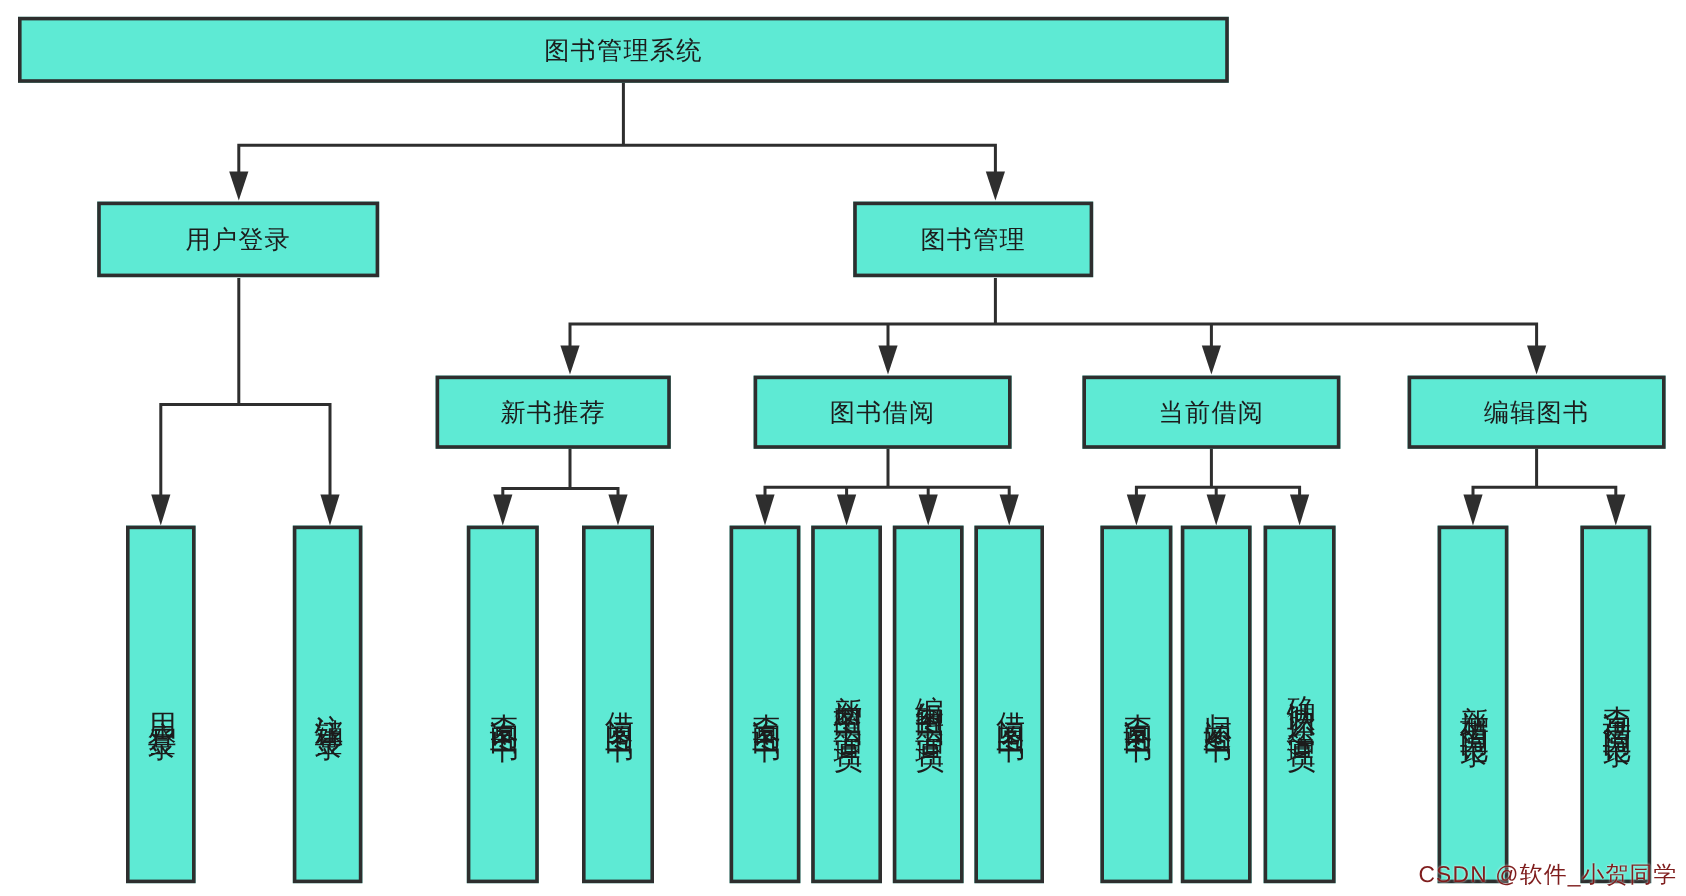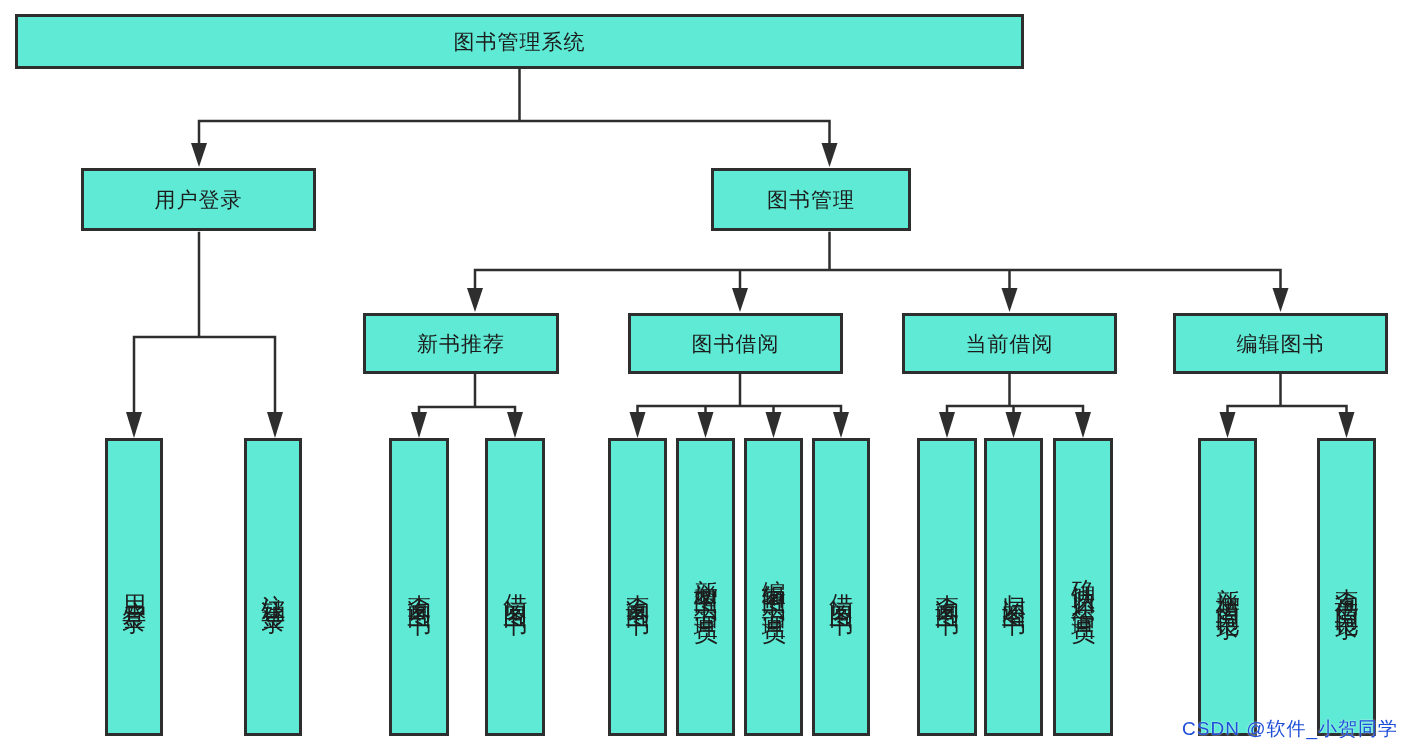--- a/index.html
+++ b/index.html
@@ -17,21 +17,21 @@
   }
   .hbox{font-size:21px;letter-spacing:1px;}
   .vbox{padding:2px;}
   .vtext{
     writing-mode:vertical-rl;text-orientation:mixed;
     font-size:24px;line-height:1.1;letter-spacing:6px;
     display:block;
   }
   .watermark{
     position:absolute;right:7px;bottom:5px;z-index:5;
-    font-size:19px;letter-spacing:1px;color:#1d4ed8;
+    font-size:19px;letter-spacing:1px;color:#7f1d1d;
     text-shadow:0 0 2px rgba(255,255,255,.9);
     white-space:nowrap;
   }
 </style>
 </head>
 <body>
 
 <div class="canvas">
 
   <svg class="connectors" width="1405" height="747" viewBox="0 0 1405 747">

